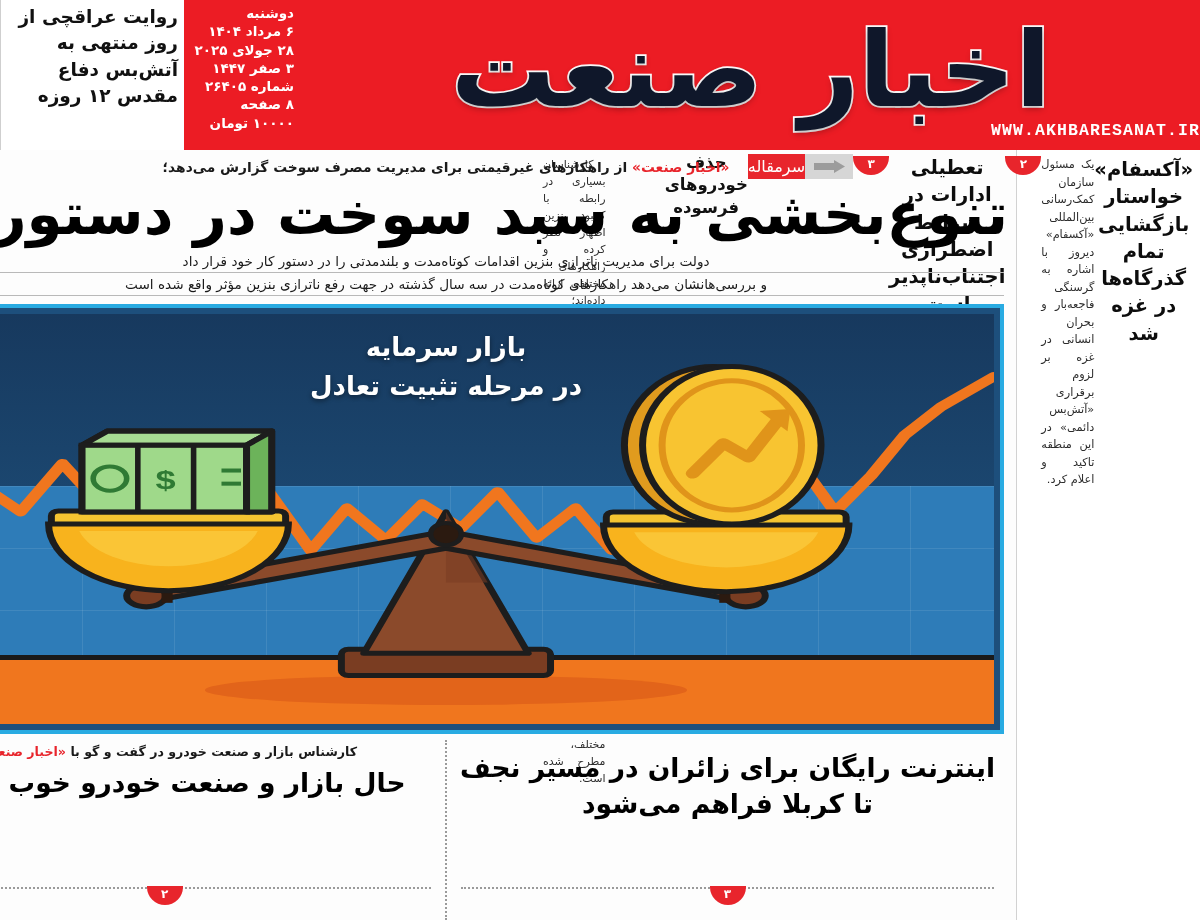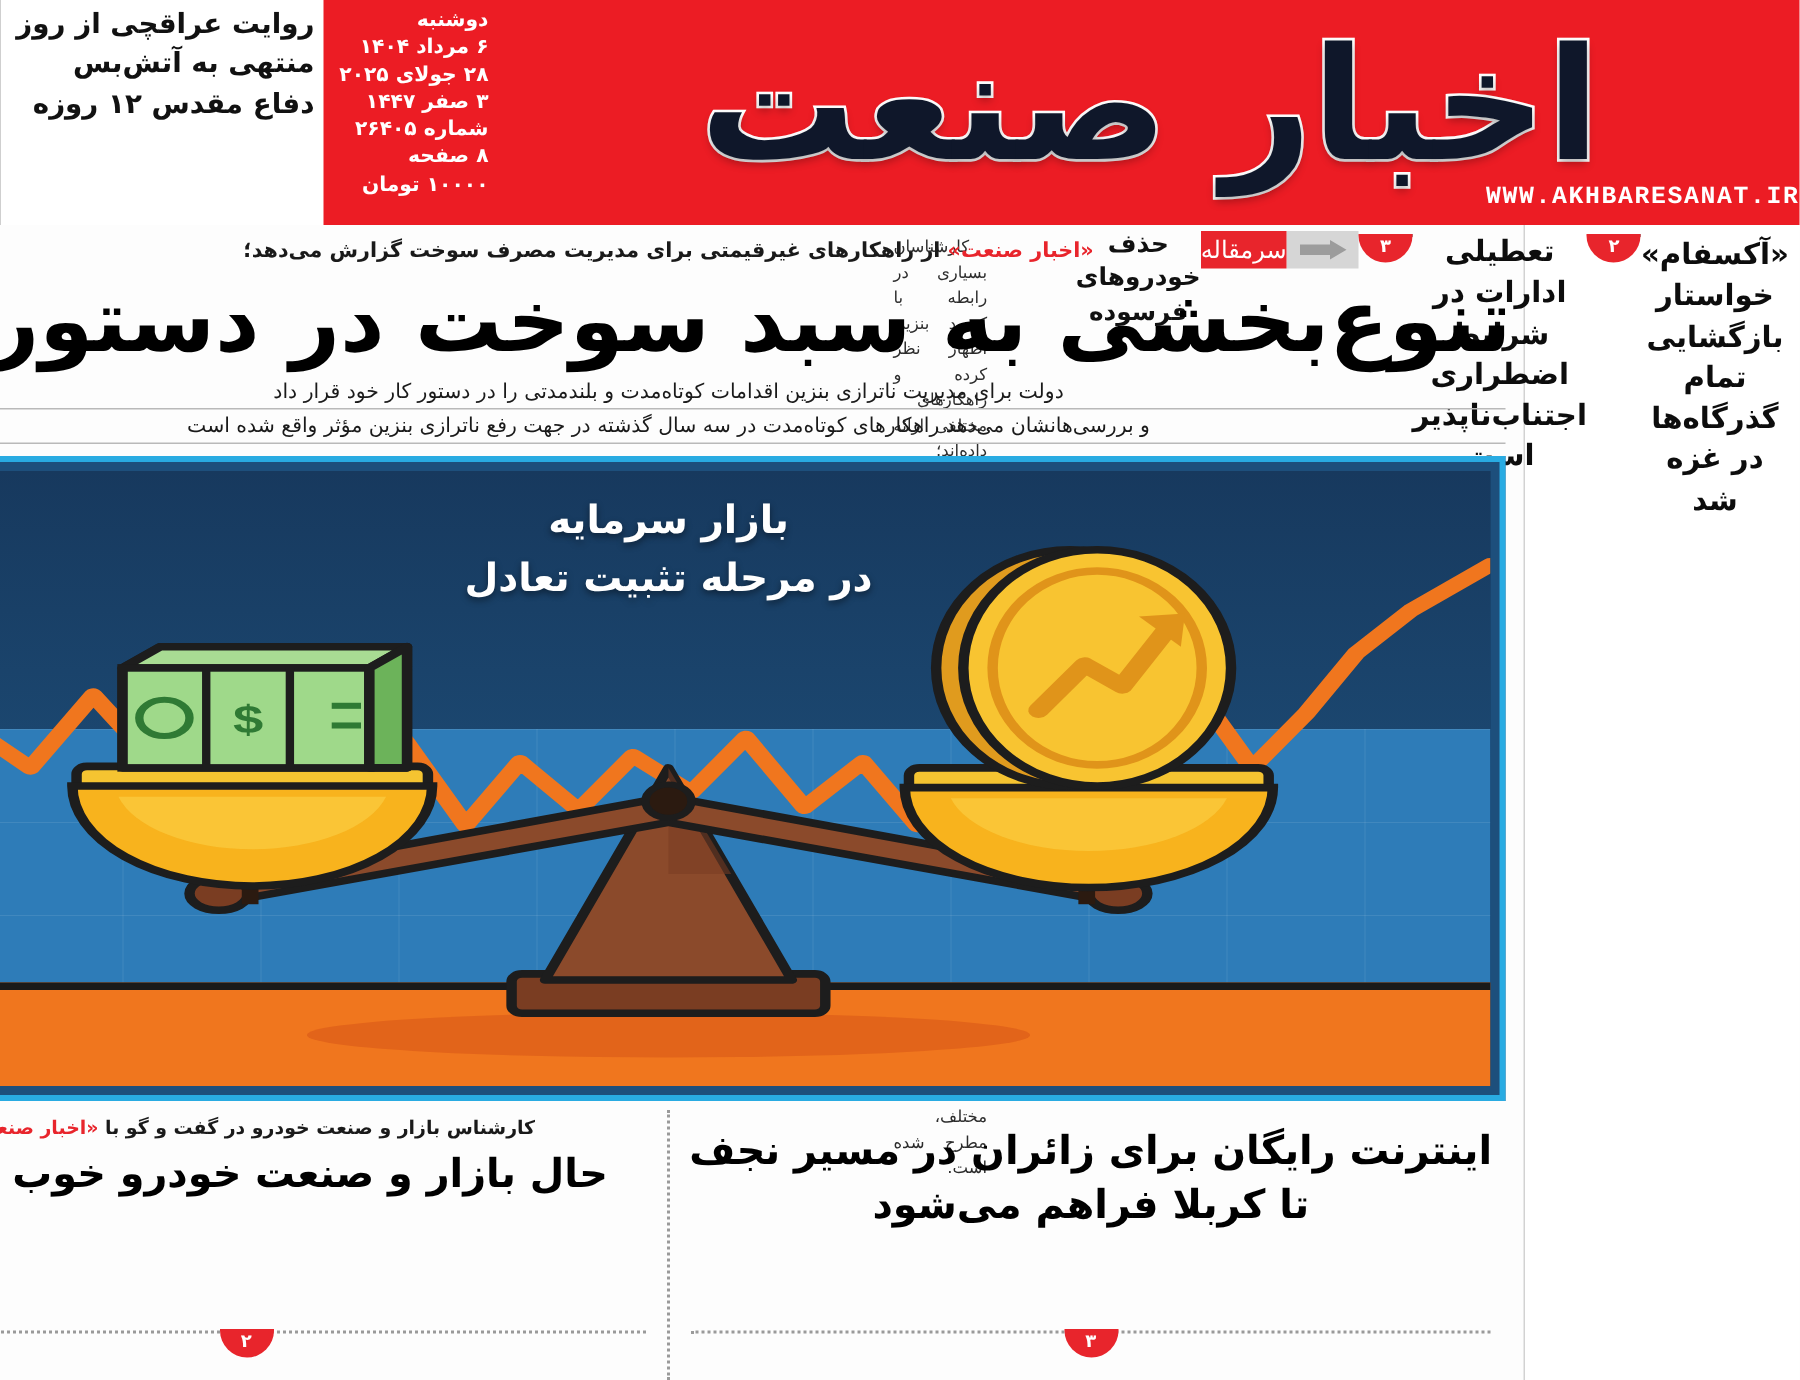--- a/index.html
+++ b/index.html
@@ -17,21 +17,21 @@
     overflow: hidden;
   }
 
   
   .masthead {
     position: absolute; top: 0; right: 0;
     width: 1200px; height: 150px;
     display: flex; flex-direction: row;
   }
   .mh-left-col {
-    width: 216px; height: 150px;
+    width: 184px; height: 150px;
     background: #ffffff;
     padding: 4px 6px 0 6px;
     display: flex; flex-direction: column;
     align-items: flex-end;
     border-left: 1px solid #cfcfcf;
   }
   .mh-teaser {
     font-size: 18.5px; font-weight: bold; line-height: 1.42;
     text-align: right; color: #111; direction: rtl;
     letter-spacing: -0.2px;
@@ -280,20 +280,21 @@
     <div class="mh-left-col">
       <div class="mh-teaser">روایت عراقچی از روز منتهی به آتش‌بس دفاع مقدس ۱۲ روزه</div>
     </div>
   </div>
 
   <div class="body-area">
 
     <div class="col-right">
 
       <div class="side-head" style="padding-top:4px;">«آکسفام» خواستار بازگشایی تمام گذرگاه‌ها در غزه شد</div>
+      <div class="side-body">یک مسئول سازمان کمک‌رسانی بین‌المللی «آکسفام» دیروز با اشاره به گرسنگی فاجعه‌بار و بحران انسانی در غزه بر لزوم برقراری «آتش‌بس دائمی» در این منطقه تاکید و اعلام کرد.</div>
 
       <div class="badge-row">
         <div class="badge">۲</div>
       </div>
 
       <div class="side-head" style="margin-top:2px;">تعطیلی ادارات در شرایط اضطراری اجتناب‌ناپذیر است</div>
 
       <div class="badge-row">
         <div class="badge">۳</div>
       </div>

